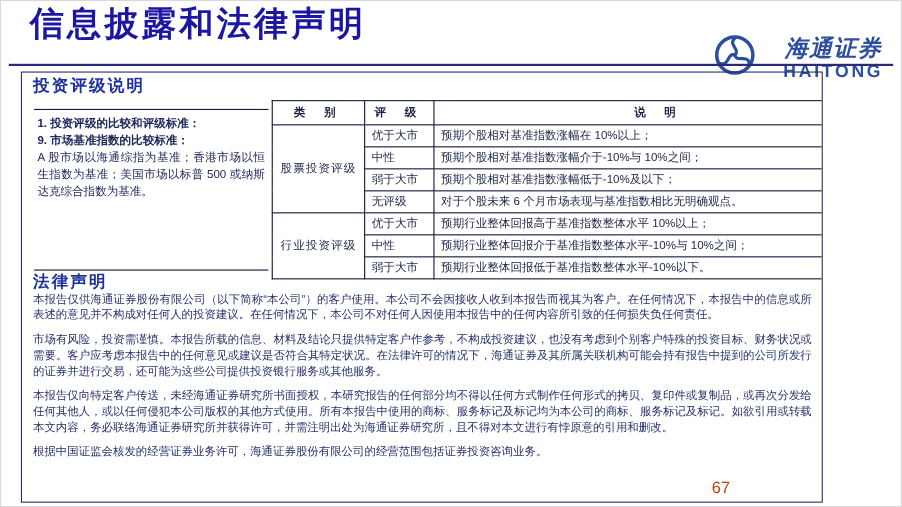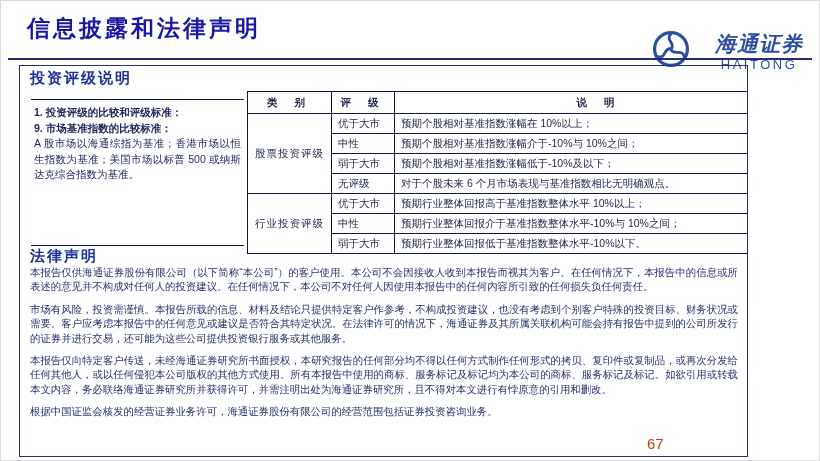--- a/index.html
+++ b/index.html
@@ -2,30 +2,30 @@
 <html><head>
 <meta charset="utf-8">
 <style>
   html,body{margin:0;padding:0;}
   body{
     width:820px;height:461px;position:relative;background:#ffffff;
     font-family:"Liberation Sans",sans-serif;overflow:hidden;
     border:1px solid #d9d9d9;box-sizing:border-box;
   }
   .page-title{
-    position:absolute;left:26px;top:12px;
-    font-size:23px;font-weight:bold;color:#1c17a3;letter-spacing:3px;
+    position:absolute;left:26px;top:0;
+    font-size:31px;font-weight:bold;color:#1c17a3;letter-spacing:3px;
     font-family:"DejaVu Serif",serif;
   }
   .logo{position:absolute;right:16px;top:29px;display:flex;align-items:center;gap:25px;}
   .logo-mark{width:38px;height:38px;}
   .logo-text{display:flex;flex-direction:column;align-items:center;}
   .logo-zh{font-size:21px;font-weight:bold;color:#2b4f9e;font-style:italic;letter-spacing:1px;
            font-family:"DejaVu Serif",serif;}
-  .logo-en{font-size:13px;font-weight:normal;color:#2b4f9e;letter-spacing:2.5px;margin-top:-1px;}
+  .logo-en{font-size:16px;font-weight:bold;color:#2b4f9e;letter-spacing:2.5px;margin-top:-1px;}
   .header-rule{position:absolute;left:7px;right:7px;top:57px;height:2px;background:#2a2a7a;}
 
   .content-box{
     position:absolute;left:18px;top:64px;width:729px;height:392px;
     border:1.5px solid #2d2d6b;box-sizing:border-box;overflow:hidden;
   }
   .section-title{
     position:absolute;left:10px;top:3px;
     font-size:15px;font-weight:bold;color:#1d2f9a;letter-spacing:2px;
   }

